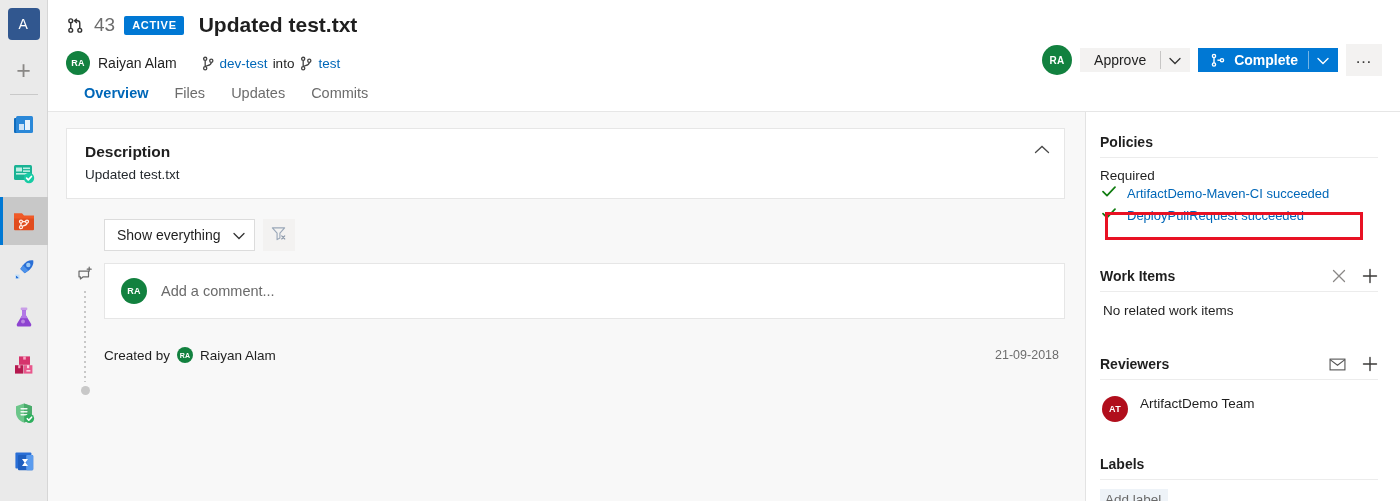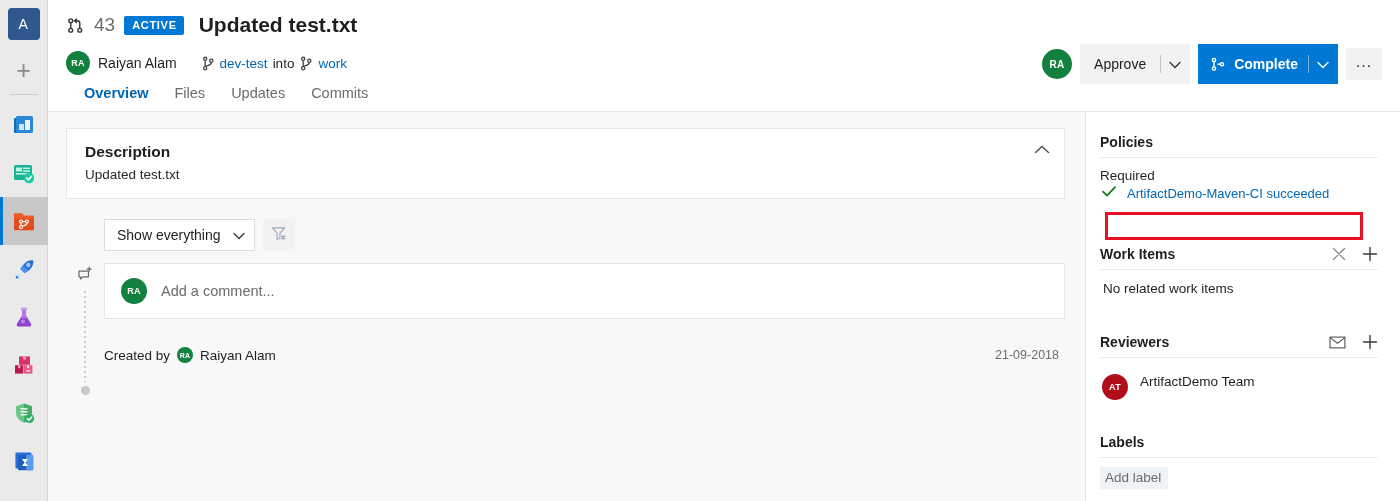--- a/index.html
+++ b/index.html
@@ -166,21 +166,21 @@
   
   .pr-actions {
     position: absolute;
     right: 0;
     top: -6px;
     display: flex;
     align-items: center;
     gap: 8px;
   }
   .btn {
-    height: 40px;
+    height: 24px;
     display: inline-flex;
     align-items: center;
     border: none;
     background: #f3f2f1;
     color: #1f1f1f;
     font-family: "Liberation Sans", sans-serif;
     font-size: 14px;
     cursor: pointer;
     padding: 0;
   }
@@ -640,21 +640,21 @@
             <svg width="14" height="15" viewBox="0 0 14 16">
               <g stroke="#444" stroke-width="1.4" fill="none">
                 <circle cx="4" cy="3" r="1.7"></circle>
                 <circle cx="4" cy="13" r="1.7"></circle>
                 <circle cx="10.5" cy="5" r="1.7"></circle>
                 <path d="M4 4.8v6.4"></path>
                 <path d="M10.5 6.8c0 3.2-3 3-6.4 4.3"></path>
               </g>
             </svg>
           </span>
-          <a class="branch-link">work</a>
+          <a class="branch-link">test</a>
         </span>
 
         <div class="pr-actions">
           <span class="avatar green av-30">
             <span>RA</span>
           </span>
 
           <button class="btn">
             <span class="btn-label">Approve</span>
             <span class="btn-split">
@@ -784,20 +784,28 @@
 
             <div class="policy-row">
               <span class="policy-check">
                 <svg width="14" height="11" viewBox="0 0 14 11">
                     <path d="M1 5.6L5 9.6 13 1.2" stroke="#107c10" stroke-width="1.7" fill="none" stroke-linecap="round" stroke-linejoin="round"></path>
                   </svg>
               </span>
               <a class="policy-link">ArtifactDemo-Maven-CI succeeded</a>
             </div>
 
+            <div class="policy-row">
+              <span class="policy-check">
+                <svg width="14" height="11" viewBox="0 0 14 11">
+                    <path d="M1 5.6L5 9.6 13 1.2" stroke="#107c10" stroke-width="1.7" fill="none" stroke-linecap="round" stroke-linejoin="round"></path>
+                  </svg>
+              </span>
+              <a class="policy-link">DeployPullRequest succeeded</a>
+            </div>
           </div>
           <div class="policy-highlight"></div>
         </div>
 
         <div class="sec-spacer-lg"></div>
 
         <div class="section-block">
           <div class="sec-head">
             <span>Work Items</span>
             <span class="sec-actions">

